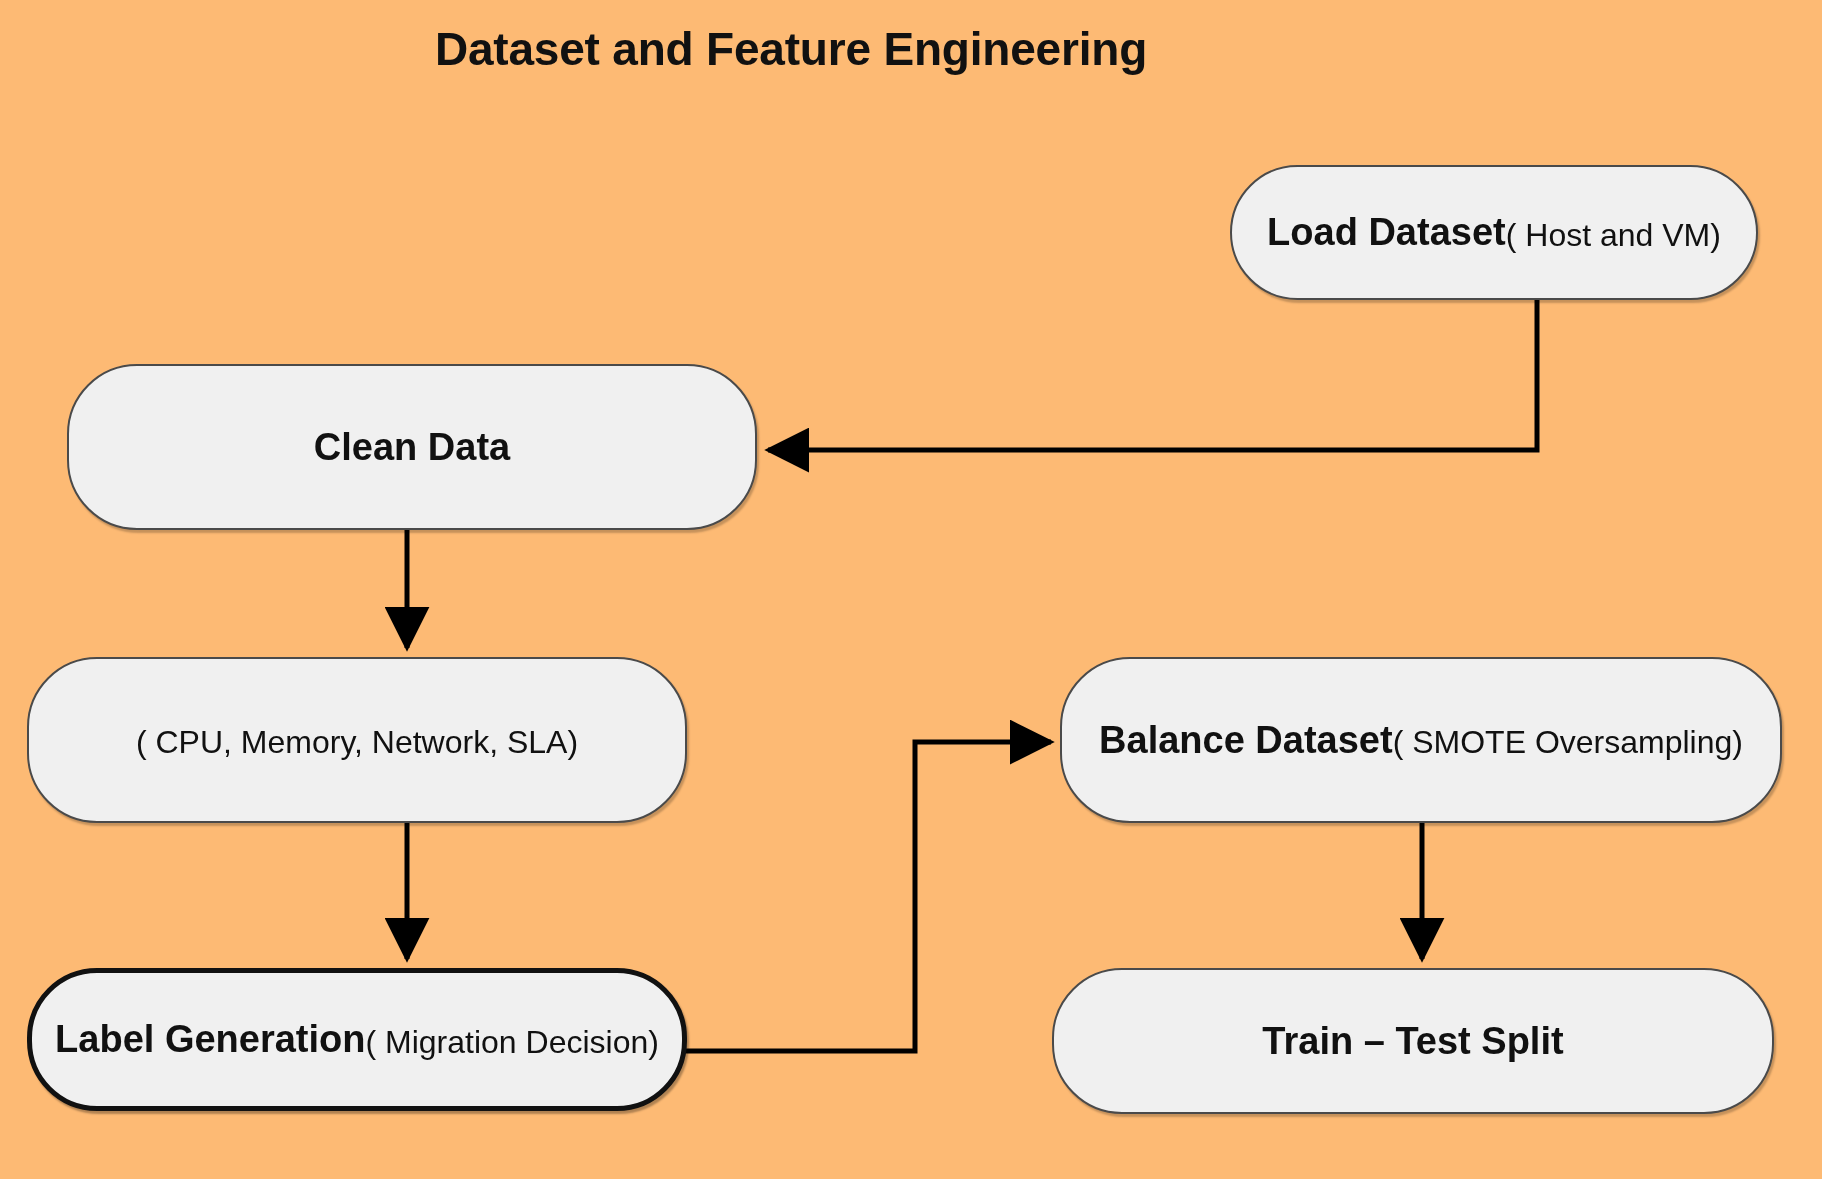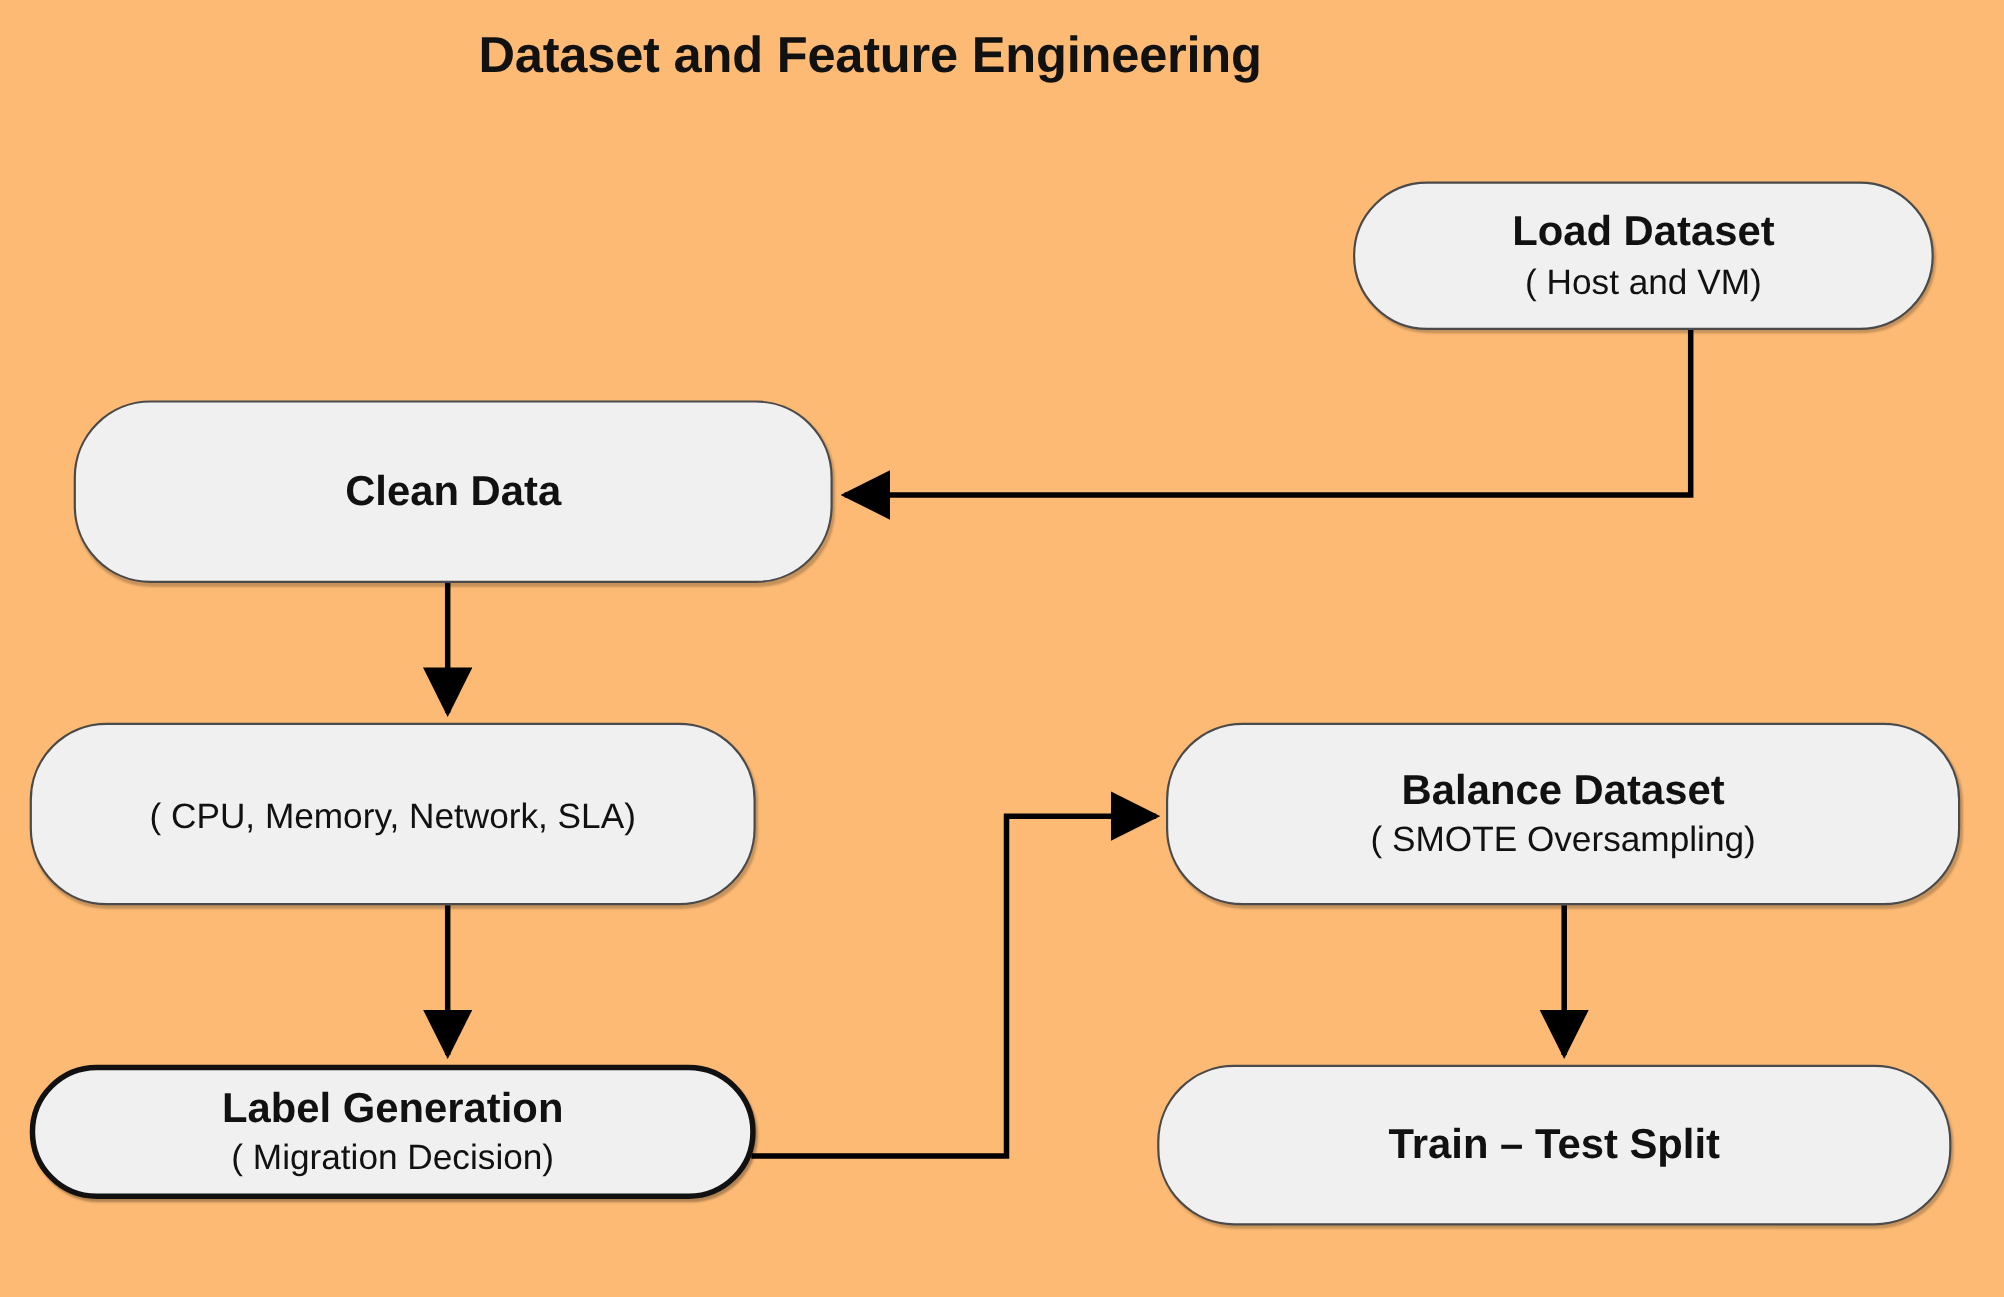--- a/index.html
+++ b/index.html
@@ -28,21 +28,21 @@
     transform: translateX(-120px);
   }
   .node {
     position: absolute;
     box-sizing: border-box;
     background: #f0f0f0;
     border: 2px solid #4a4a4a;
     border-radius: 70px;
     box-shadow: 2px 3px 2px rgba(0,0,0,0.22);
     display: flex;
-    flex-direction: column;
+    flex-direction: row;
     align-items: center;
     justify-content: center;
     color: #111111;
   }
   .node.thick {
     border: 5px solid #111111;
     box-shadow: 2px 3px 2px rgba(0,0,0,0.30);
   }
   .node-title {
     font-size: 38px;
@@ -54,21 +54,21 @@
     font-size: 32px;
     font-weight: normal;
     line-height: 1.12;
     margin-top: 6px;
     white-space: nowrap;
   }
   
   #node-load-dataset   { left: 1230px; top: 165px; width: 528px; height: 135px; }
   #node-clean-data     { left: 67px;   top: 364px; width: 690px; height: 166px; }
   #node-feature-eng    { left: 27px;   top: 657px; width: 660px; height: 166px; }
-  #node-label-gen      { left: 27px;   top: 968px; width: 660px; height: 122px; }
+  #node-label-gen      { left: 27px;   top: 968px; width: 660px; height: 143px; }
   #node-balance        { left: 1060px; top: 657px; width: 722px; height: 166px; }
   #node-train-test     { left: 1052px; top: 968px; width: 722px; height: 146px; }
 
   #edges {
     position: absolute;
     left: 0;
     top: 0;
     width: 1822px;
     height: 1179px;
     pointer-events: none;

